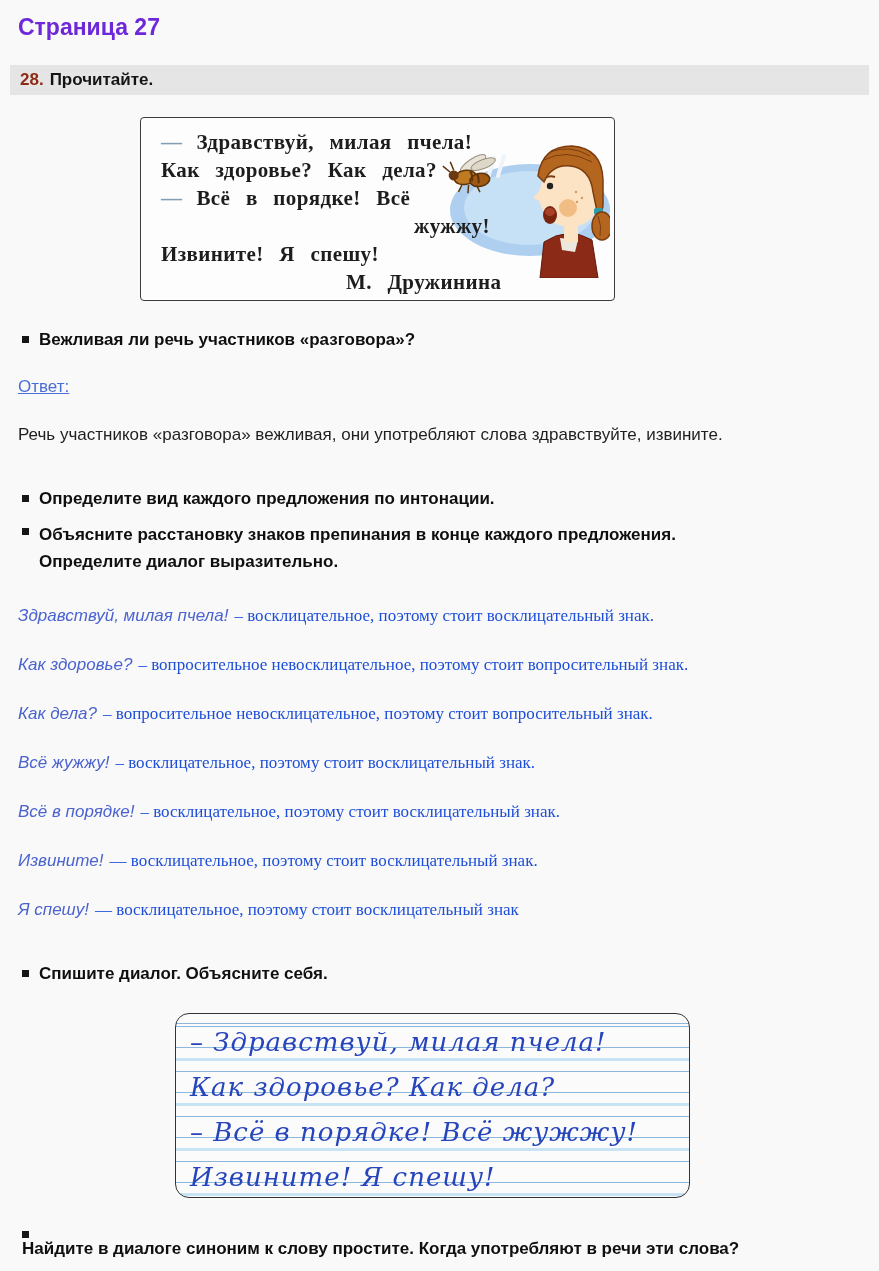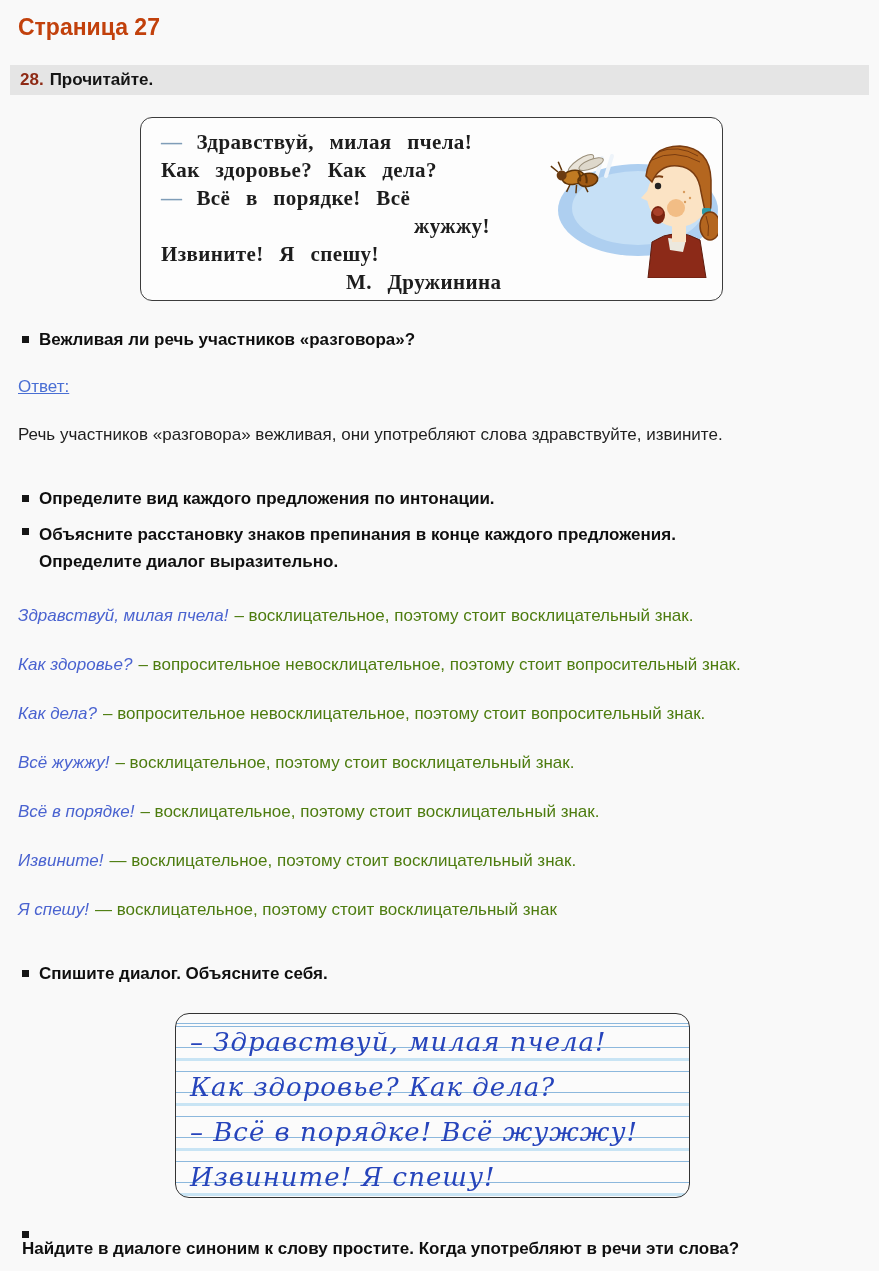--- a/index.html
+++ b/index.html
@@ -8,36 +8,36 @@
     background:#f9f9f9;
     font-family:"Liberation Sans", sans-serif;
     color:#1f1f1f;
     box-sizing:border-box;
   }
   .content{padding:10px 18px 20px 18px;}
 
   
   .page-title{
     font-size:23px;font-weight:bold;margin:4px 0 24px 0;
-    color:#c2410c;
+    color:#6d28d9;
   }
 
   
   .exbar{
     background:#e5e5e5;height:30px;line-height:30px;
     margin:0 -8px 22px -8px;padding-left:10px;
     font-size:17px;font-weight:bold;
   }
   .exnum{color:#8e2a15;margin-right:6px;}
   .extitle{color:#141414;}
 
   
   .poem-box{
-    position:relative;width:583px;min-height:184px;margin:0 0 28px 122px;
-    background:#fdfdfd;border:1px solid #3c3c3c;border-radius:12px;
+    position:relative;width:475px;min-height:184px;margin:0 0 28px 122px;
+    background:#fdfdfd;border:1px solid #3c3c3c;border-radius:4px;
     padding:10px 0 2px 20px;box-sizing:border-box;
     font-family:"Liberation Serif", serif;
     font-size:21px;font-weight:600;color:#1d1d1d;
   }
   .pline{line-height:28px;word-spacing:10px;letter-spacing:.4px;position:relative;z-index:1;white-space:nowrap;}
   .pdash{color:#7f9db8;margin-right:14px;}
   .pline.indent-right{padding-left:253px;}
   .pline.author{padding-left:185px;}
   .illus{position:absolute;right:4px;top:26px;z-index:0;}
 
@@ -54,21 +54,21 @@
 
   
   .answer-label{color:#4a6fd4;font-size:17px;margin:0 0 26px 0;text-decoration:underline;}
   .ans1{font-size:17px;margin:0 0 42px 0;line-height:23px;}
   .ans2{font-size:17px;margin:0;line-height:38px;max-width:852px;}
 
   
   .ex{margin:0 0 27px 0;font-size:17px;line-height:22px;}
   .ex.last{margin-bottom:42px;}
   .phrase{color:#4a63d0;font-style:italic;margin-right:6px;}
-  .rest{color:#4d7c0f;}
+  .rest{color:#1d4ed8;font-family:Liberation Serif, serif;}
 
   
   .hw-box{
     width:515px;height:185px;margin:0 8px 26px 157px;
     border:1px solid #333;border-radius:14px;
     box-sizing:border-box;
     background:
       repeating-linear-gradient(180deg,
         #8cb8dd 0px, #8cb8dd 1px,
         rgba(0,0,0,0) 1px, rgba(0,0,0,0) 21px,

